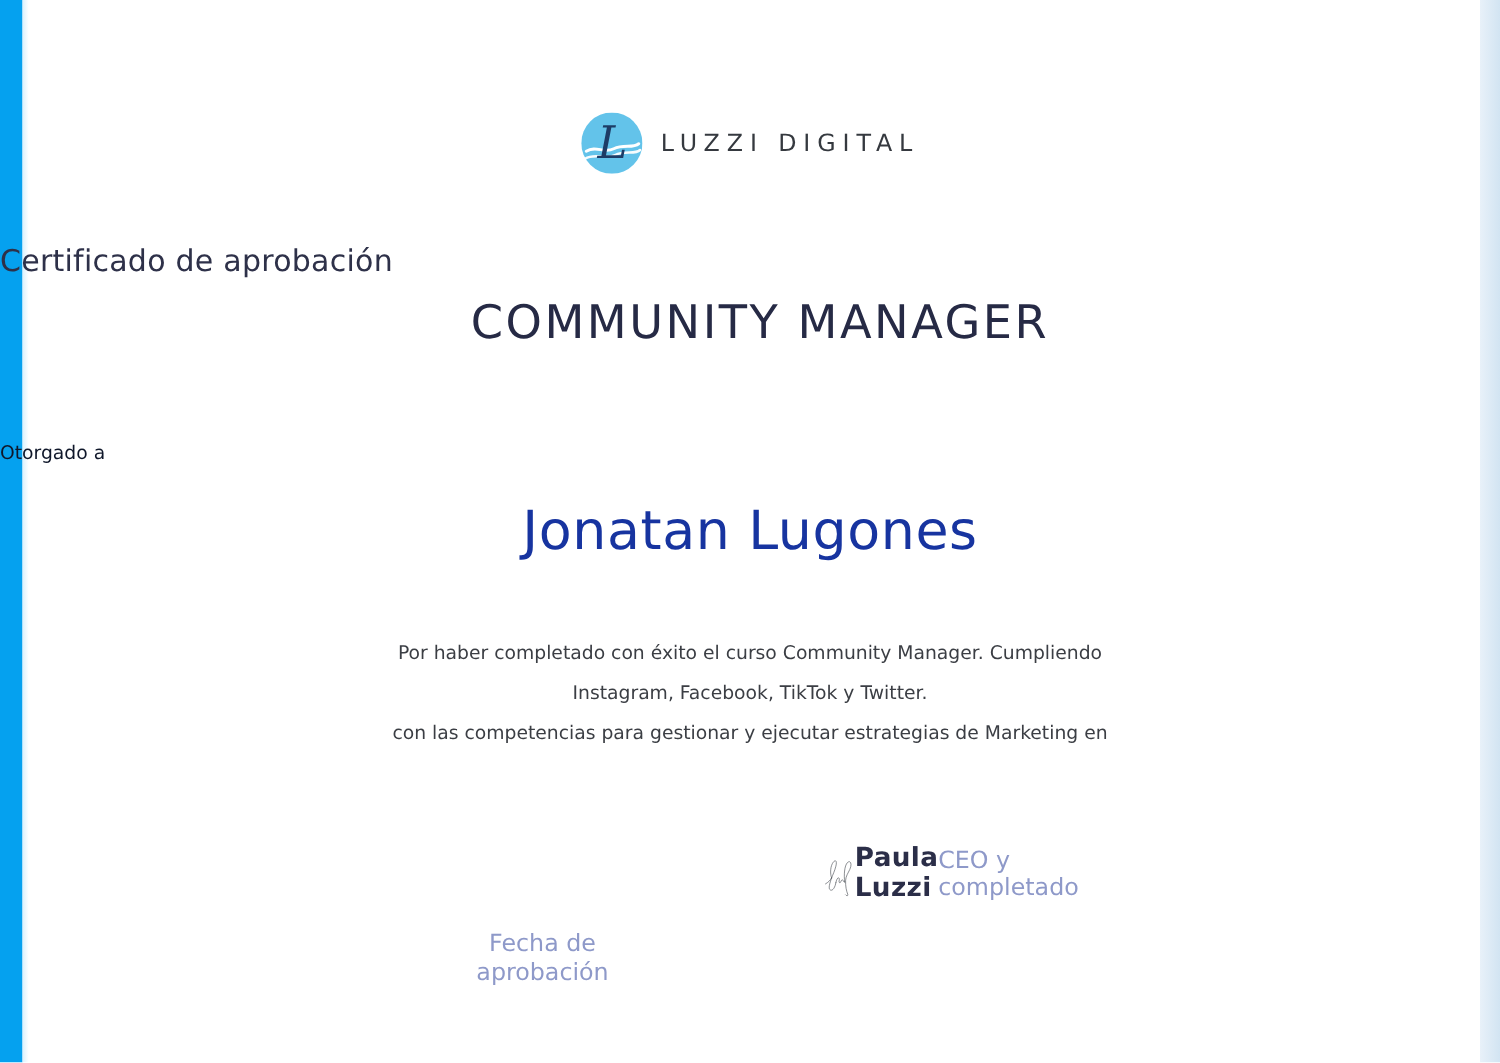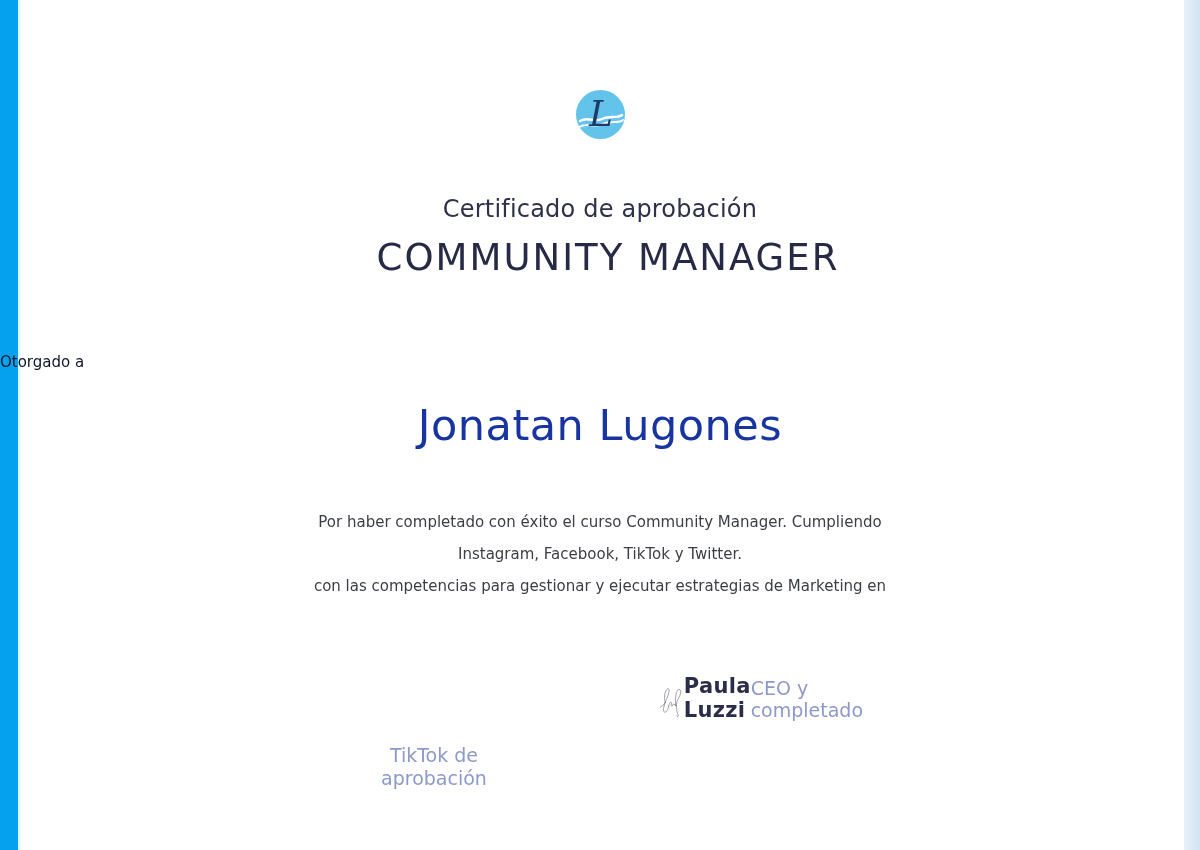--- a/index.html
+++ b/index.html
@@ -31,21 +31,21 @@
     display: flex; justify-content: center; align-items: center; gap: 15px;
   }
   .logo-badge { width: 49px; height: 49px; display: block; }
   .wordmark {
     font-size: 19px; letter-spacing: 5.5px; font-weight: 500;
     color: #35393f;
   }
   
   .subtitle {
     position: absolute; top: 195px; left: 0; width: 100%;
-    text-align: center; font-size: 24px; color: #2e3149;
+    text-align: left; font-size: 24px; color: #2e3149;
     letter-spacing: 0.2px;
   }
   .title {
     position: absolute; top: 236px; left: 0; width: 100%;
     text-align: center; font-size: 37px; font-weight: 500;
     letter-spacing: 2px; color: #262a45; padding-left: 16px;
   }
   .otorgado {
     position: absolute; top: 353px; left: 0; width: 100%;
     font-size: 15px; color: #0f172a;
@@ -86,36 +86,37 @@
 <div class="stripe-left-halo"></div>
 <div class="stripe-right"></div>
 
 <div class="brand-row">
   <svg class="logo-badge" viewBox="0 0 49 49" aria-hidden="true">
     <circle cx="24.5" cy="24.5" r="24.5" fill="#63c3ea"></circle>
     <path d="M4,31 C12,26 18,33 26,29 C34,25 41,29 46,25" fill="none" stroke="#ffffff" stroke-width="2.4" stroke-linecap="round"></path>
     <path d="M3,37 C11,32 19,38 27,34 C35,30 43,34 47,30" fill="none" stroke="#ffffff" stroke-width="2" stroke-linecap="round" opacity="0.95"></path>
     <text x="13" y="36" font-family="DejaVu Serif, serif" font-style="italic" font-size="36" fill="#1d3c66">L</text>
   </svg>
+  <div class="wordmark">LUZZI DIGITAL</div>
 </div>
 
 <div class="subtitle">Certificado de aprobación</div>
 <div class="title">COMMUNITY MANAGER</div>
 
 <div class="otorgado">Otorgado a</div>
 <div class="recipient-name">Jonatan Lugones</div>
 
 <div class="body-text">
   <div>Por haber completado con éxito el curso Community Manager. Cumpliendo</div>
   <div>Instagram, Facebook, TikTok y Twitter.</div>
   <div>con las competencias para gestionar y ejecutar estrategias de Marketing en</div>
 </div>
 
 <div class="date-block">
-  <div>TikTok de</div>
+  <div>Fecha de</div>
   <div>aprobación</div>
 </div>
 
 <div class="sign-block">
   <svg class="signature-svg" viewBox="0 0 110 130" aria-hidden="true">
     <g fill="none" stroke="#43474e" stroke-width="2" stroke-linecap="round">
       <path d="M14,86 C24,80 30,74 34,66 C28,84 22,102 30,106 C38,110 46,96 48,82"></path>
       <path d="M34,66 C28,52 30,26 40,14 C48,5 52,12 48,28 C44,44 38,56 34,66 Z"></path>
       <path d="M48,82 C50,70 56,62 59,68 C61,73 56,80 60,82 C65,84 64,72 70,73 C74,74 72,82 77,80"></path>
       <path d="M77,80 C74,58 76,26 86,16 C96,7 102,20 94,38 C88,51 81,60 80,74 C79,94 83,110 87,120 C89,125 84,127 80,122"></path>

